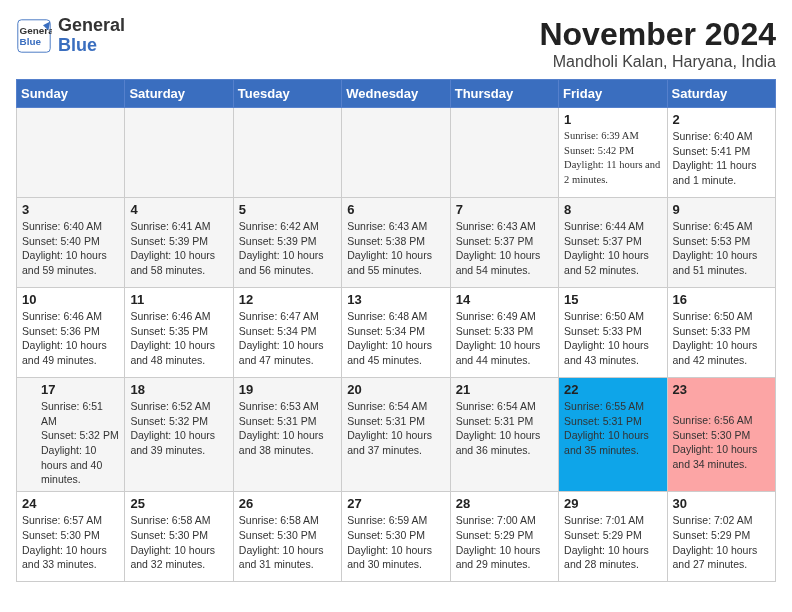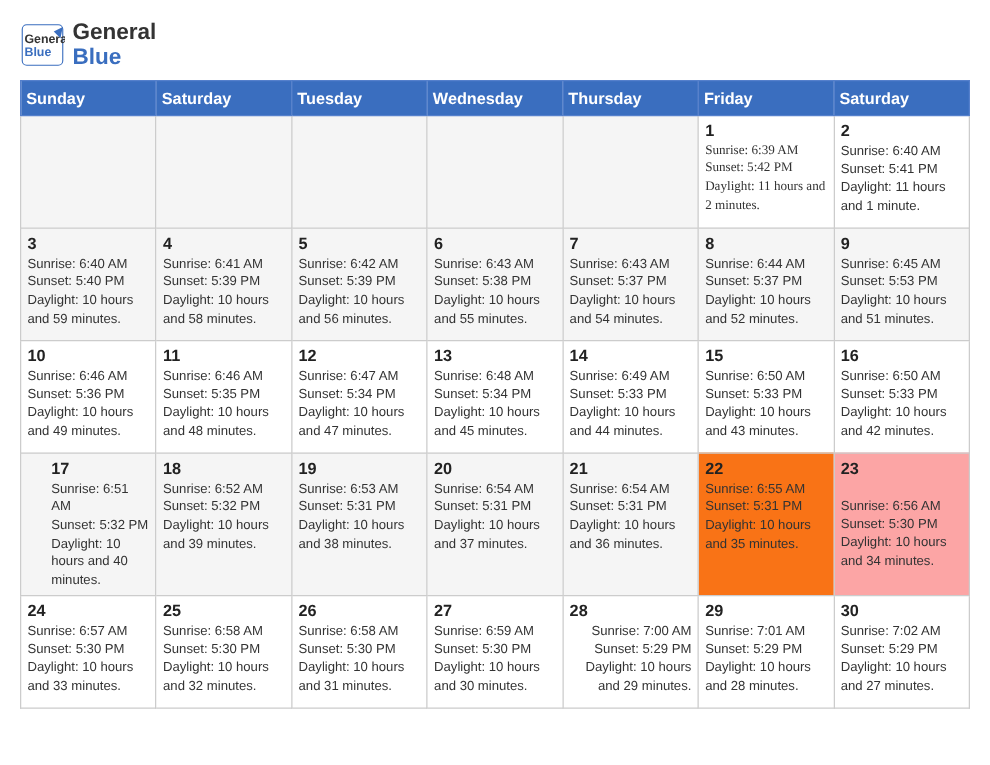--- a/index.html
+++ b/index.html
@@ -104,20 +104,24 @@
       <rect x="2" y="2" width="36" height="36" rx="4" fill="#fff" stroke="#3a6ebf" stroke-width="1"></rect>
       <text x="4" y="18" font-size="11" font-weight="bold" fill="#333" font-family="Arial">General</text>
       <text x="4" y="30" font-size="11" font-weight="bold" fill="#3a6ebf" font-family="Arial">Blue</text>
       <polygon points="30,8 38,4 36,14" fill="#3a6ebf"></polygon>
     </svg>
     <div class="logo-text">
       <span>General</span>
       <span style="color:#3a6ebf;">Blue</span>
     </div>
   </div>
+  <div class="title-block">
+    <h1>November 2024</h1>
+    <h2>Mandholi Kalan, Haryana, India</h2>
+  </div>
 </div>
 
 <table>
   <thead>
     <tr>
       <th>Sunday</th>
       <th>Saturday</th>
       <th>Tuesday</th>
       <th>Wednesday</th>
       <th>Thursday</th>
@@ -257,21 +261,21 @@
           <div class="day-info" style="white-space: pre-line;">Sunrise: 6:54 AM
 Sunset: 5:31 PM
 Daylight: 10 hours and 37 minutes.</div>
         </td>
         <td style="background: rgb(245, 245, 245);">
           <span class="day-num">21</span>
           <div class="day-info" style="white-space: pre-line;">Sunrise: 6:54 AM
 Sunset: 5:31 PM
 Daylight: 10 hours and 36 minutes.</div>
         </td>
-        <td style="background: #f97316;">
+        <td style="background: #0ea5e9;">
           <span class="day-num">22</span>
           <div class="day-info" style="white-space: pre-line;">Sunrise: 6:55 AM
 Sunset: 5:31 PM
 Daylight: 10 hours and 35 minutes.</div>
         </td>
         <td style="background: #fca5a5;">
           <span class="day-num">23</span>
           <div class="day-info" style="white-space: pre-line; margin-top: 16px;">Sunrise: 6:56 AM
 Sunset: 5:30 PM
 Daylight: 10 hours and 34 minutes.</div>
@@ -297,21 +301,21 @@
 Daylight: 10 hours and 31 minutes.</div>
         </td>
         <td>
           <span class="day-num">27</span>
           <div class="day-info" style="white-space: pre-line;">Sunrise: 6:59 AM
 Sunset: 5:30 PM
 Daylight: 10 hours and 30 minutes.</div>
         </td>
         <td>
           <span class="day-num">28</span>
-          <div class="day-info" style="white-space: pre-line; text-align: right;">Sunrise: 7:00 AM
+          <div class="day-info" style="white-space: pre-line;">Sunrise: 7:00 AM
 Sunset: 5:29 PM
 Daylight: 10 hours and 29 minutes.</div>
         </td>
         <td>
           <span class="day-num">29</span>
           <div class="day-info" style="white-space: pre-line;">Sunrise: 7:01 AM
 Sunset: 5:29 PM
 Daylight: 10 hours and 28 minutes.</div>
         </td>
         <td>

